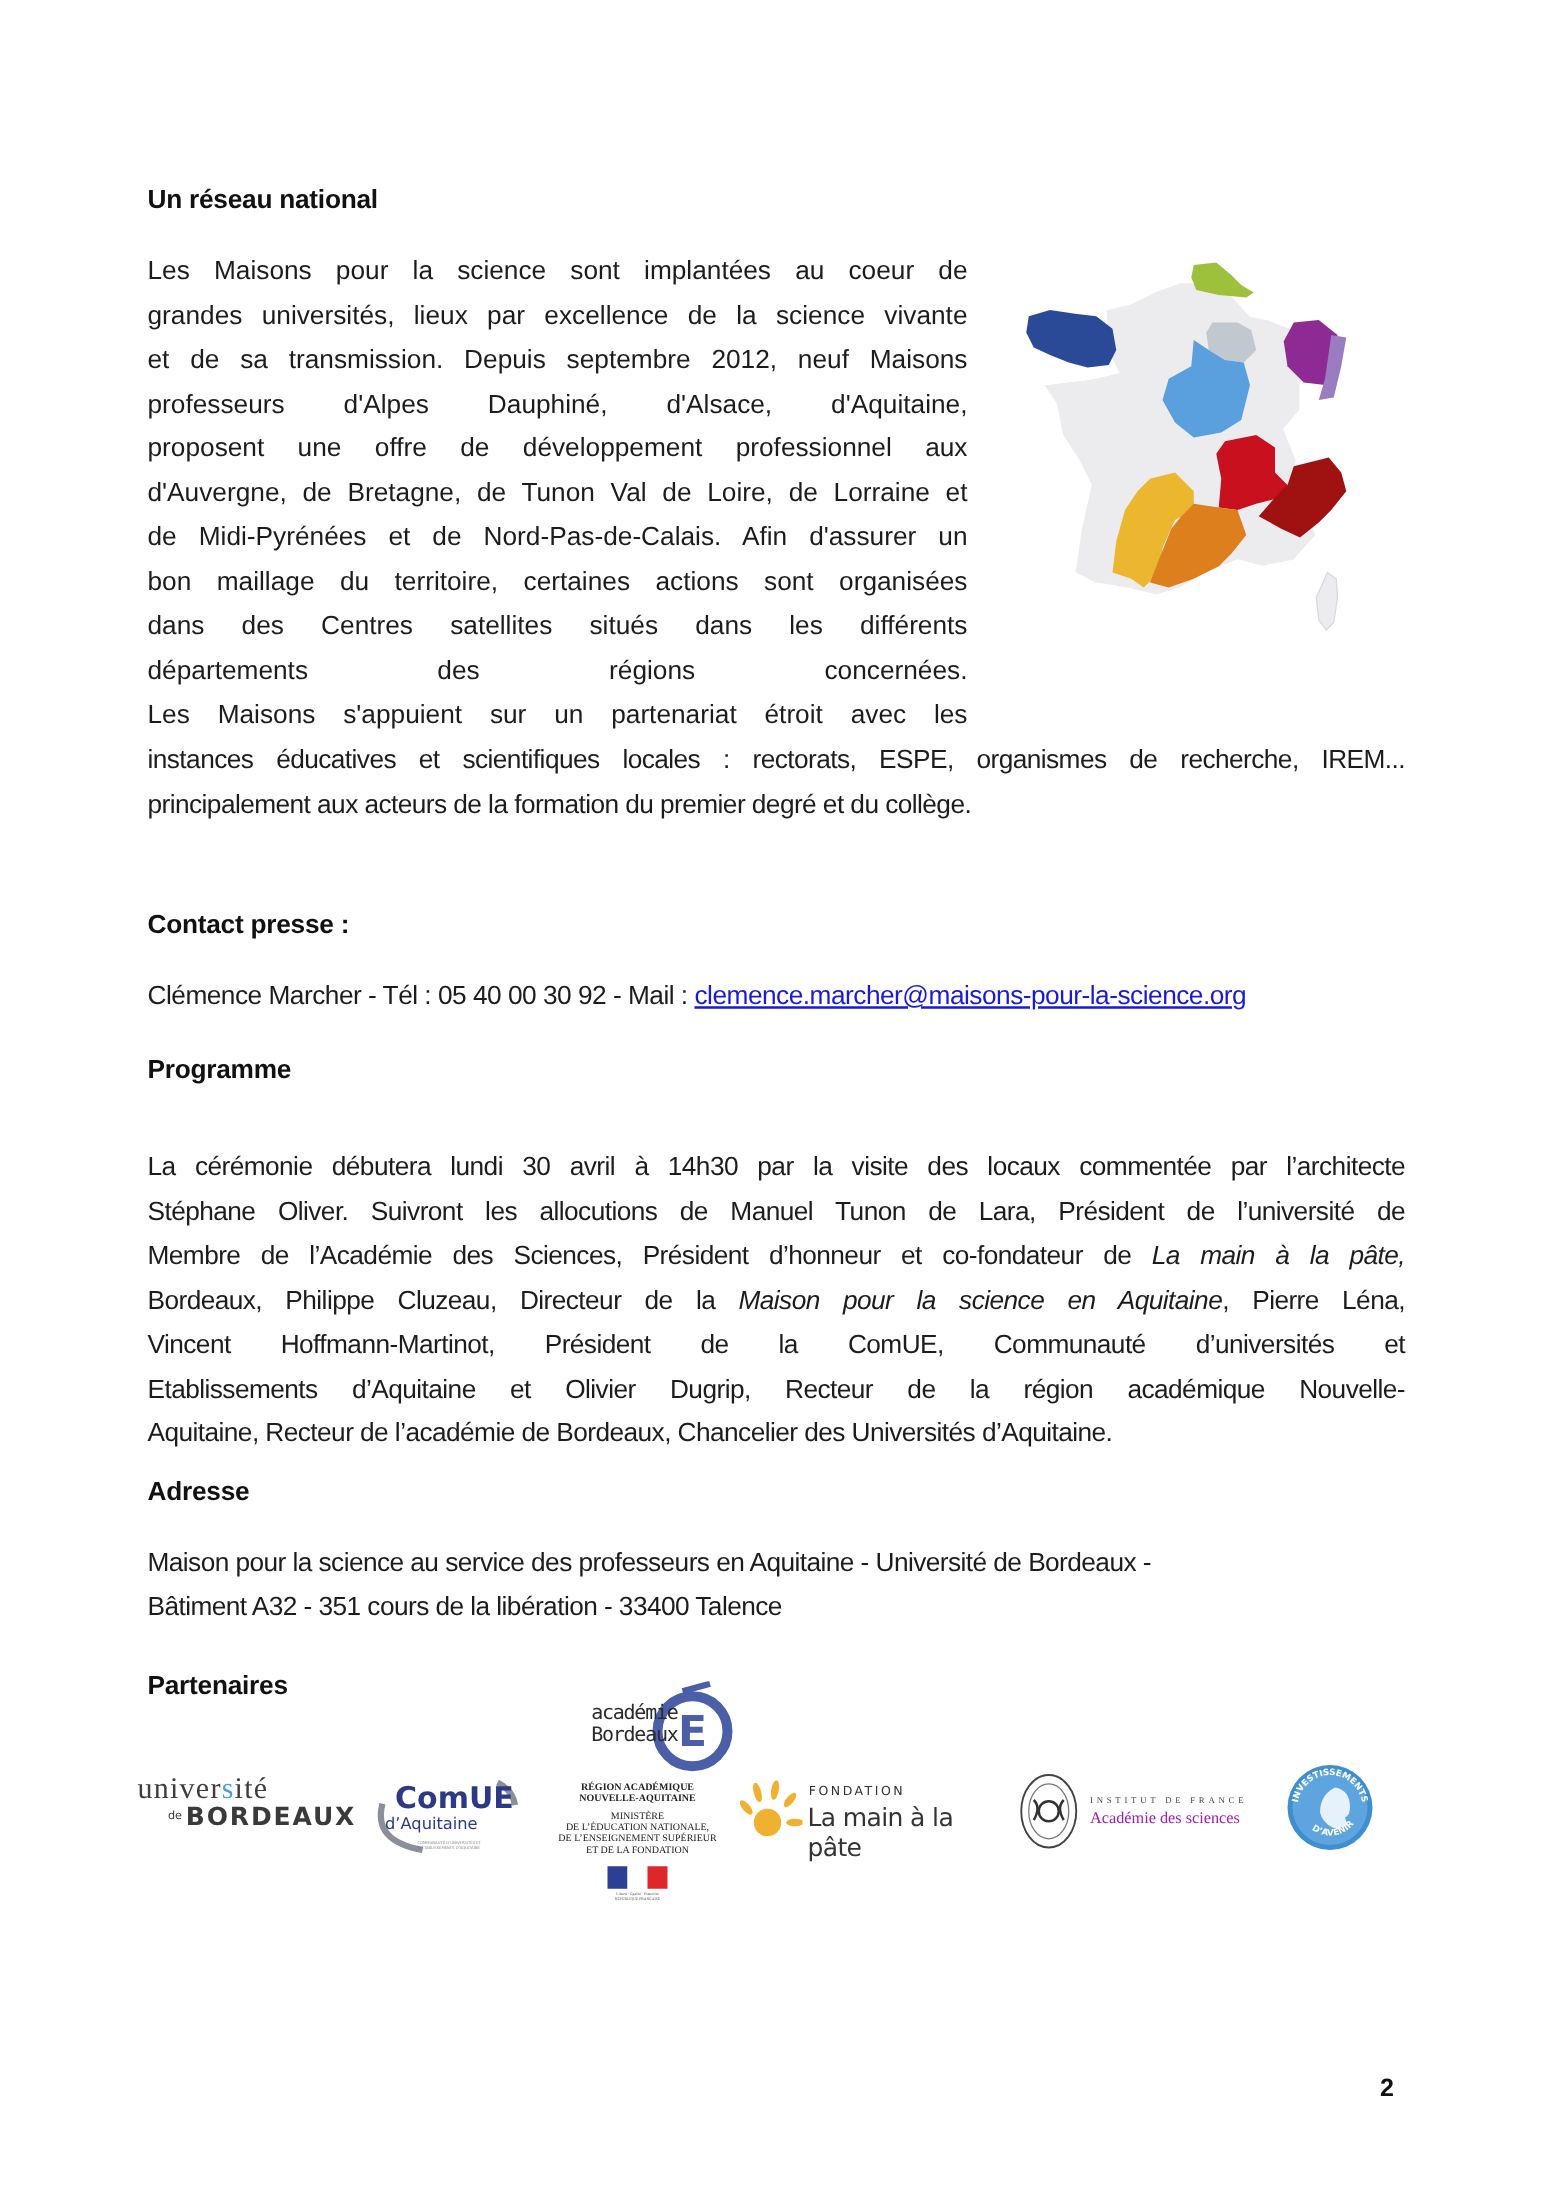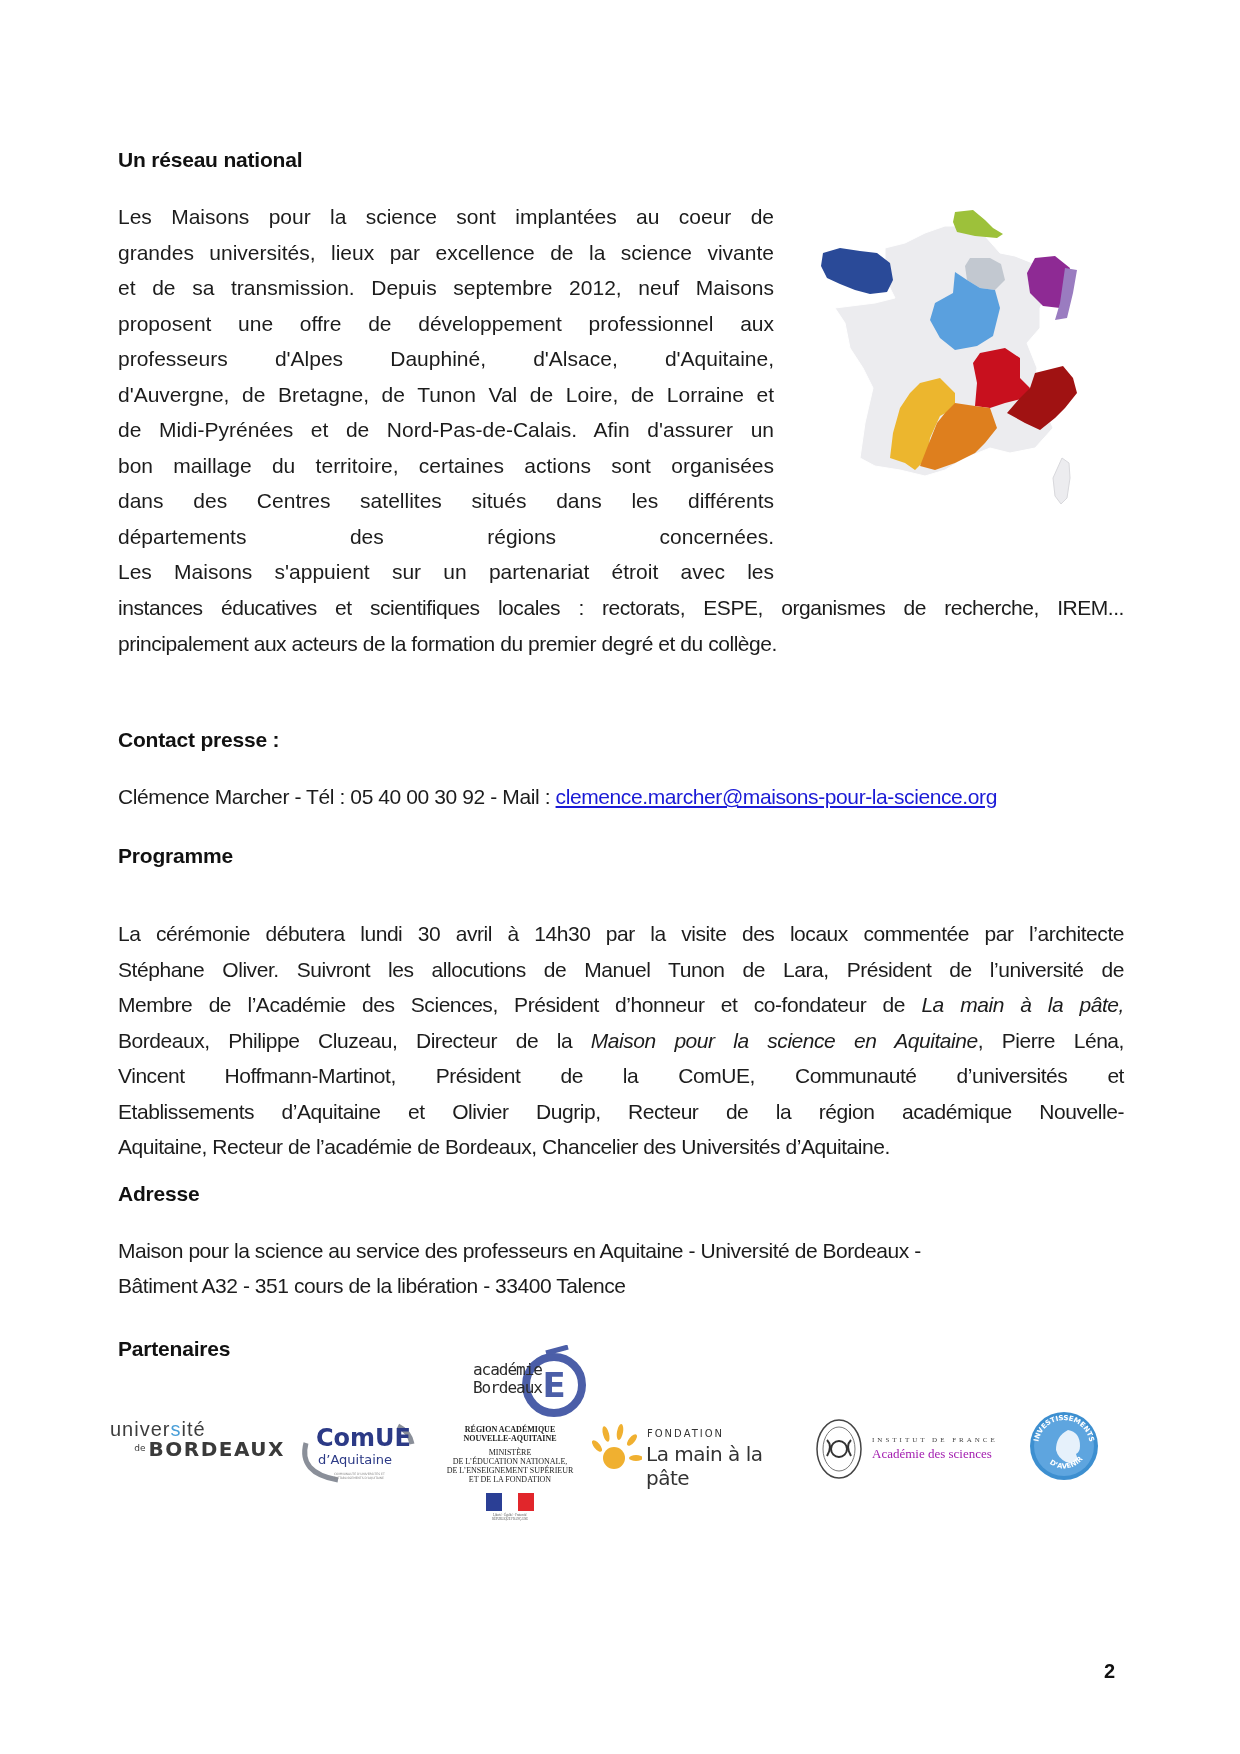--- a/index.html
+++ b/index.html
@@ -20,42 +20,42 @@
     .p .line.last { text-align-last: left; }
     .p.narrow { width: 656px; }
     .p.wide { width: 1006px; }
     .p.tight .line { letter-spacing: -0.45px; }
     em { font-style: italic; }
     a.mail { color: #1a1ad6; text-decoration: underline; }
     
     .map { position: absolute; left: 815px; top: 208px; width: 265px; height: 300px; }
     
     .logo { position: absolute; }
-    .ub1 { font-size: 20px; letter-spacing: 1px; color: #3d3d3d; font-family: Liberation Sans, sans-serif; }
+    .ub1 { font-size: 24px; letter-spacing: 1px; color: #3d3d3d; font-family: Liberation Serif, serif; }
     .ub1 .b { color: #4a9fd8; }
     .ub2 { font-size: 20px; font-weight: bold; color: #3a3a3a; letter-spacing: 1.5px; font-family: "DejaVu Sans", sans-serif; }
     .ub2 small { font-size: 9px; font-weight: normal; letter-spacing: 0; margin-right: 3px; vertical-align: 5px; }
     .comue-t { font-size: 24px; font-weight: bold; color: #2c3a86; font-family: "DejaVu Sans", sans-serif; }
     .comue-s { font-size: 13px; color: #2c3a86; font-family: "DejaVu Sans", sans-serif; }
     .serif { font-family: "Liberation Serif", serif; text-align: center; color: #222; }
     .pn { position: absolute; left: 1104px; top: 1660px; font-size: 20px; font-weight: bold; color: #111; }
   </style>
 </head>
 <body>
 
 <div class="page">
 
   <div class="h" style="top:148px;">Un réseau national</div>
 
   <div class="p narrow" style="top:199px;">
     <span class="line">Les Maisons pour la science sont implantées au coeur de</span>
     <span class="line">grandes universités, lieux par excellence de la science vivante</span>
     <span class="line">et de sa transmission. Depuis septembre 2012, neuf Maisons</span>
+    <span class="line">professeurs d'Alpes Dauphiné, d'Alsace, d'Aquitaine,</span>
     <span class="line">proposent une offre de développement professionnel aux</span>
-    <span class="line">professeurs d'Alpes Dauphiné, d'Alsace, d'Aquitaine,</span>
     <span class="line">d'Auvergne, de Bretagne, de Tunon Val de Loire, de Lorraine et</span>
     <span class="line">de Midi-Pyrénées et de Nord-Pas-de-Calais. Afin d'assurer un</span>
     <span class="line">bon maillage du territoire, certaines actions sont organisées</span>
     <span class="line">dans des Centres satellites situés dans les différents</span>
     <span class="line">départements des régions concernées.</span>
     <span class="line">Les Maisons s'appuient sur un partenariat étroit avec les</span>
   </div>
   <div class="p wide tight" style="top:590px;">
     <span class="line">instances éducatives et scientifiques locales : rectorats, ESPE, organismes de recherche, IREM...</span>
     <span class="line last">principalement aux acteurs de la formation du premier degré et du collège.</span>
@@ -116,21 +116,21 @@
     <div class="ub1"><span>univer</span><span class="b">s</span><span>ité</span></div>
     <div class="ub2" style="text-align:right; margin-top:-4px;"><small>de</small><span>BORDEAUX</span></div>
   </div>
 
   <div class="logo" style="left:298px; top:1418px; width:120px; height:70px;">
     <svg width="120" height="70" style="position:absolute; left:0; top:0;">
       <path d="M8 25 Q0 55 40 62" stroke="#8a8f99" stroke-width="5" fill="none"></path>
       <path d="M100 8 Q112 14 114 26" stroke="#8a8f99" stroke-width="5" fill="none"></path>
     </svg>
     <div class="comue-t" style="position:absolute; left:18px; top:6px;">ComUE</div>
-    <div class="comue-s" style="position:absolute; left:20px; top:34px;text-align:right;">d’Aquitaine</div>
+    <div class="comue-s" style="position:absolute; left:10px; top:34px;text-align:right;">d’Aquitaine</div>
     <div style="position:absolute; left:36px; top:54px; width:70px; font-size:3px; color:#888; font-family:'DejaVu Sans',sans-serif;">COMMUNAUTÉ D’UNIVERSITÉS ET D’ÉTABLISSEMENTS D’AQUITAINE</div>
   </div>
 
   <div class="logo" style="left:420px; top:1345px; width:180px; height:205px;">
     <svg width="180" height="75" style="position:absolute; left:0; top:0;">
       <circle cx="134" cy="40" r="28" fill="none" stroke="#4b5ea8" stroke-width="8"></circle>
       <line x1="126" y1="8" x2="148" y2="2" stroke="#4b5ea8" stroke-width="5"></line>
       <text x="134" y="52" font-size="34" font-weight="bold" fill="#4b5ea8" text-anchor="middle" font-family="DejaVu Sans, sans-serif">E</text>
     </svg>
     <div style="position:absolute; right:58px; top:16px; font-size:16px; color:#2a2a2a; text-align:right; line-height:18px; font-family:'DejaVu Sans Mono',monospace; letter-spacing:-1px;">

